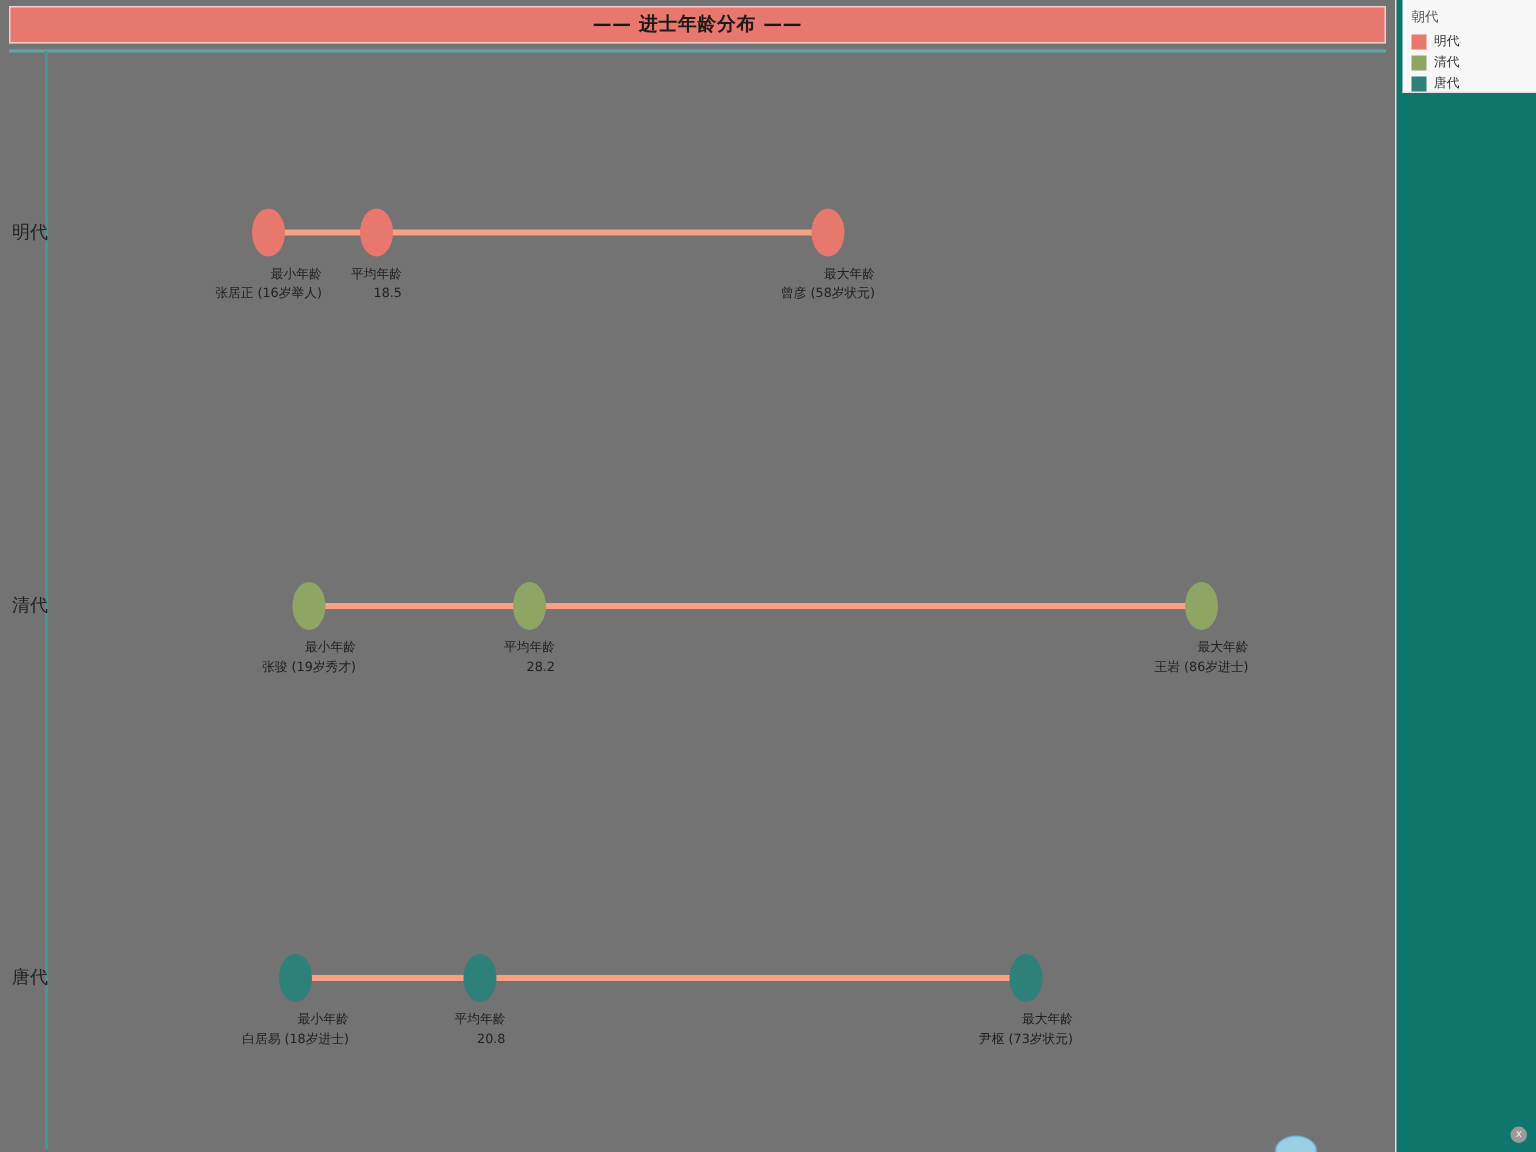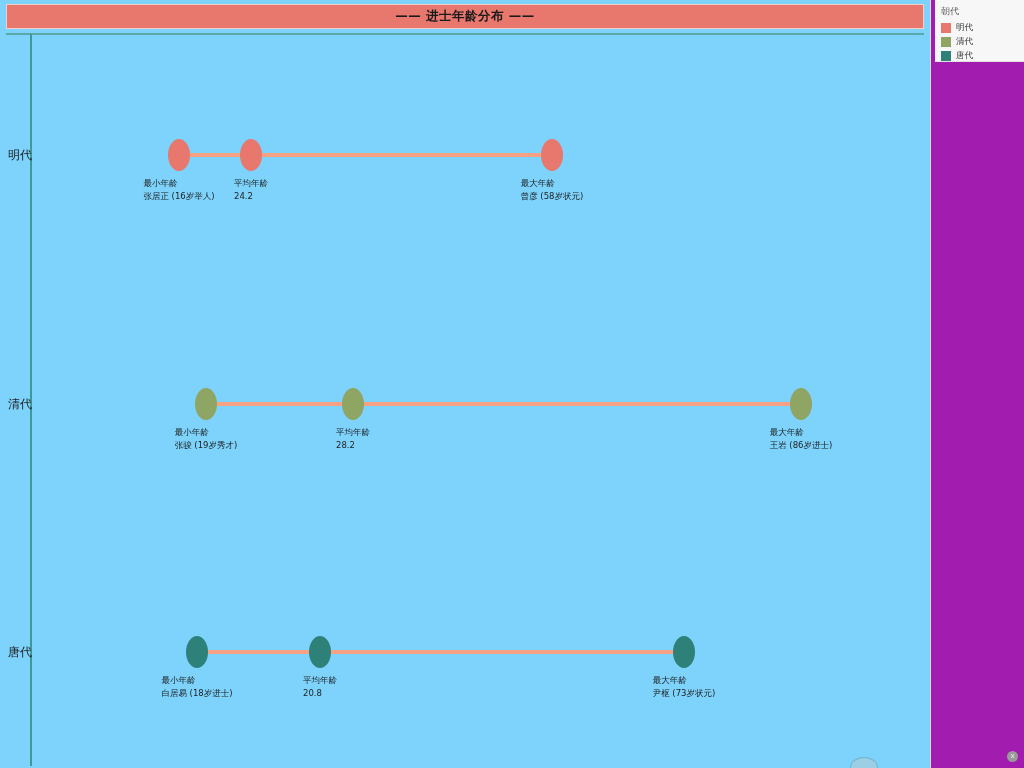--- a/index.html
+++ b/index.html
@@ -8,21 +8,21 @@
     background: #ffffff;
     font-family: "DejaVu Sans", "Liberation Sans", sans-serif;
     overflow: hidden;
   }
   #app { position: relative; width: 1024px; height: 768px; }
 
   
   #chart-area {
     position: absolute; left: 0; top: 0;
     width: 930px; height: 768px;
-    background: #7dd3fc;
+    background: #737373;
     padding-left: 47px;
   }
 
   
   #title-banner {
     position: absolute; left: 6px; top: 4px;
     width: 918px; height: 25px;
     background: #e8776e;
     border: 1px solid #f3cfcb;
     display: flex; align-items: center; justify-content: center;
@@ -59,32 +59,32 @@
   }
   .marker {
     position: absolute;
     width: 22px; height: 32px;
     border-radius: 50%;
     transform: translate(-50%, -50%);
   }
   .pt-labels {
     position: absolute;
     transform: translateX(-50%);
-    text-align: left;
+    text-align: right;
     white-space: nowrap;
     font-size: 8.5px; color: #1e1e1e; line-height: 1.55;
   }
   .pt-labels .l1 { display: block; }
   .pt-labels .l2 { display: block; }
 
   
   #legend-panel {
     position: absolute; left: 930px; top: 0;
     width: 94px; height: 768px;
-    background: #a21caf;
+    background: #0f766e;
     border-left: 1px solid #dedede;
   }
   #legend-card {
     position: absolute; left: 4px; top: 0;
     width: 90px; height: 62px;
     background: #f7f7f7;
     border-bottom: 1px solid #e2e2e2;
     padding: 5px 6px;
   }
   #legend-title {
@@ -127,21 +127,21 @@
           <div class="axis-label">明代</div>
           <div class="connector" style="left: 179px; width: 373px; background: rgb(246, 161, 131);"></div>
           <div class="marker" style="left: 179px; background: rgb(232, 119, 110);"></div>
           <div class="pt-labels" style="left: 179px; top: 22px;">
             <span class="l1">最小年龄</span>
             <span class="l2">张居正 (16岁举人)</span>
           </div>
           <div class="marker" style="left: 251px; background: rgb(232, 119, 110);"></div>
           <div class="pt-labels" style="left: 251px; top: 22px;">
             <span class="l1">平均年龄</span>
-            <span class="l2">24.2</span>
+            <span class="l2">18.5</span>
           </div>
           <div class="marker" style="left: 552px; background: rgb(232, 119, 110);"></div>
           <div class="pt-labels" style="left: 552px; top: 22px;">
             <span class="l1">最大年龄</span>
             <span class="l2">曾彦 (58岁状元)</span>
           </div>
         </div>
         <div class="row" style="top: 404px;">
           <div class="axis-label">清代</div>
           <div class="connector" style="left: 206px; width: 595px; background: rgb(246, 161, 131);"></div>

